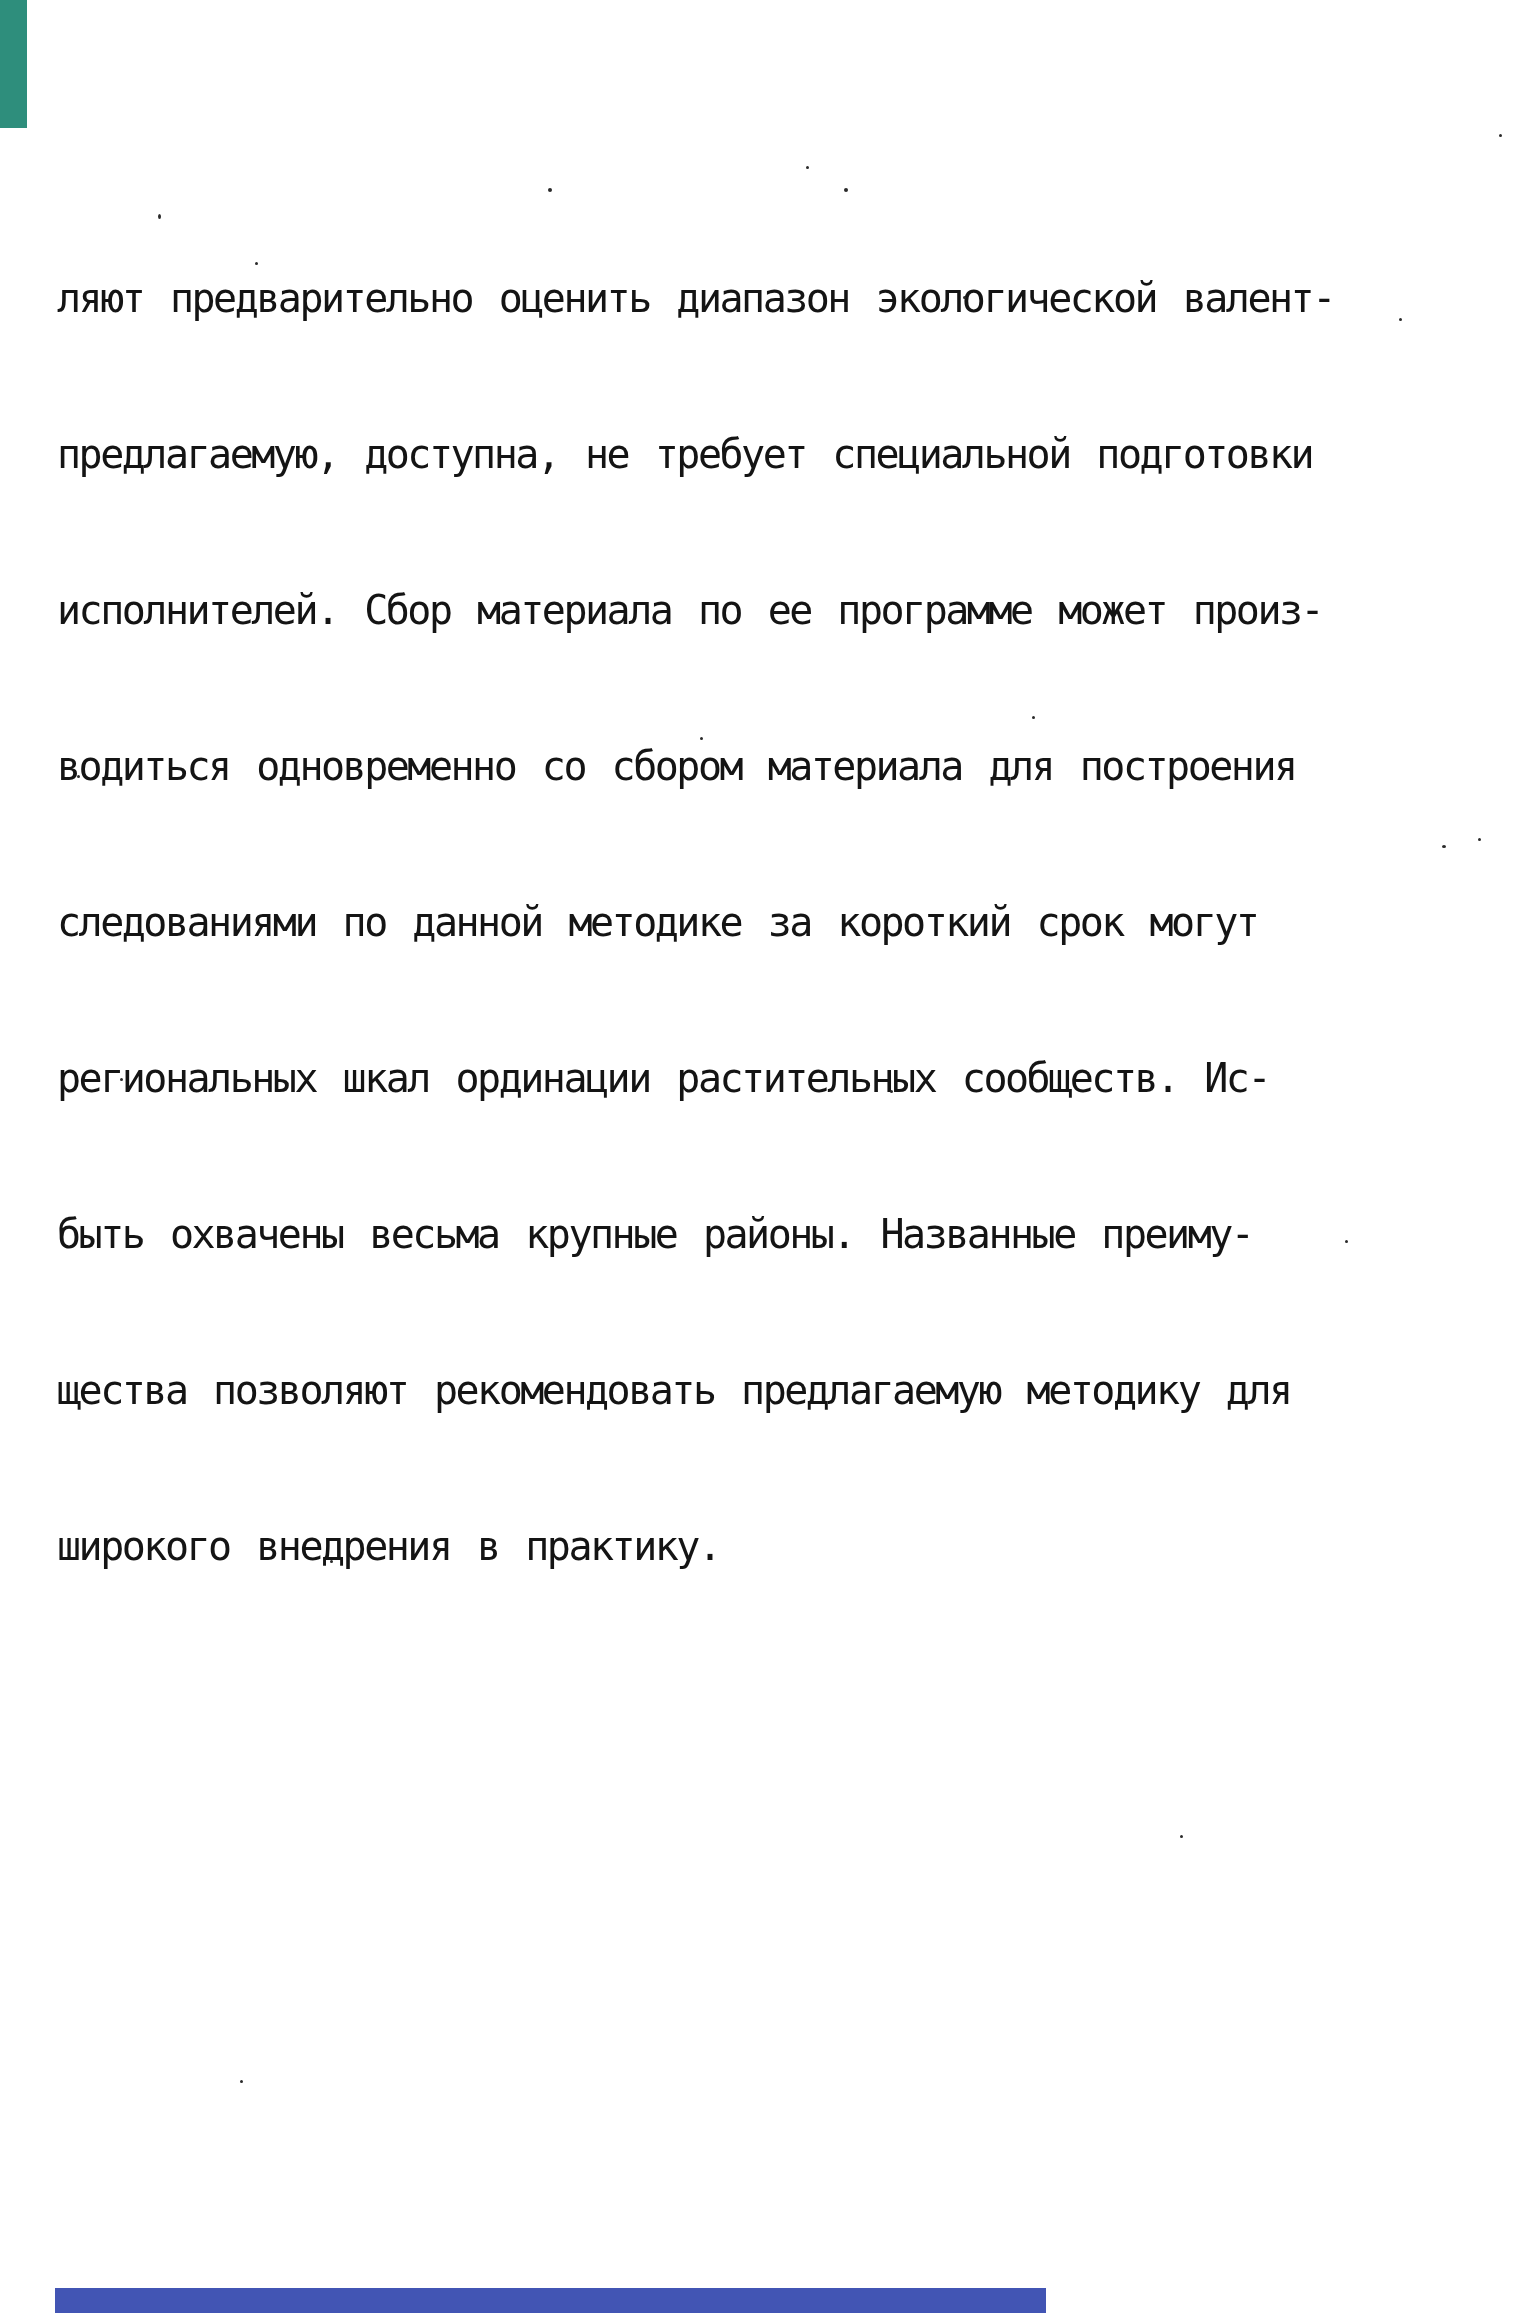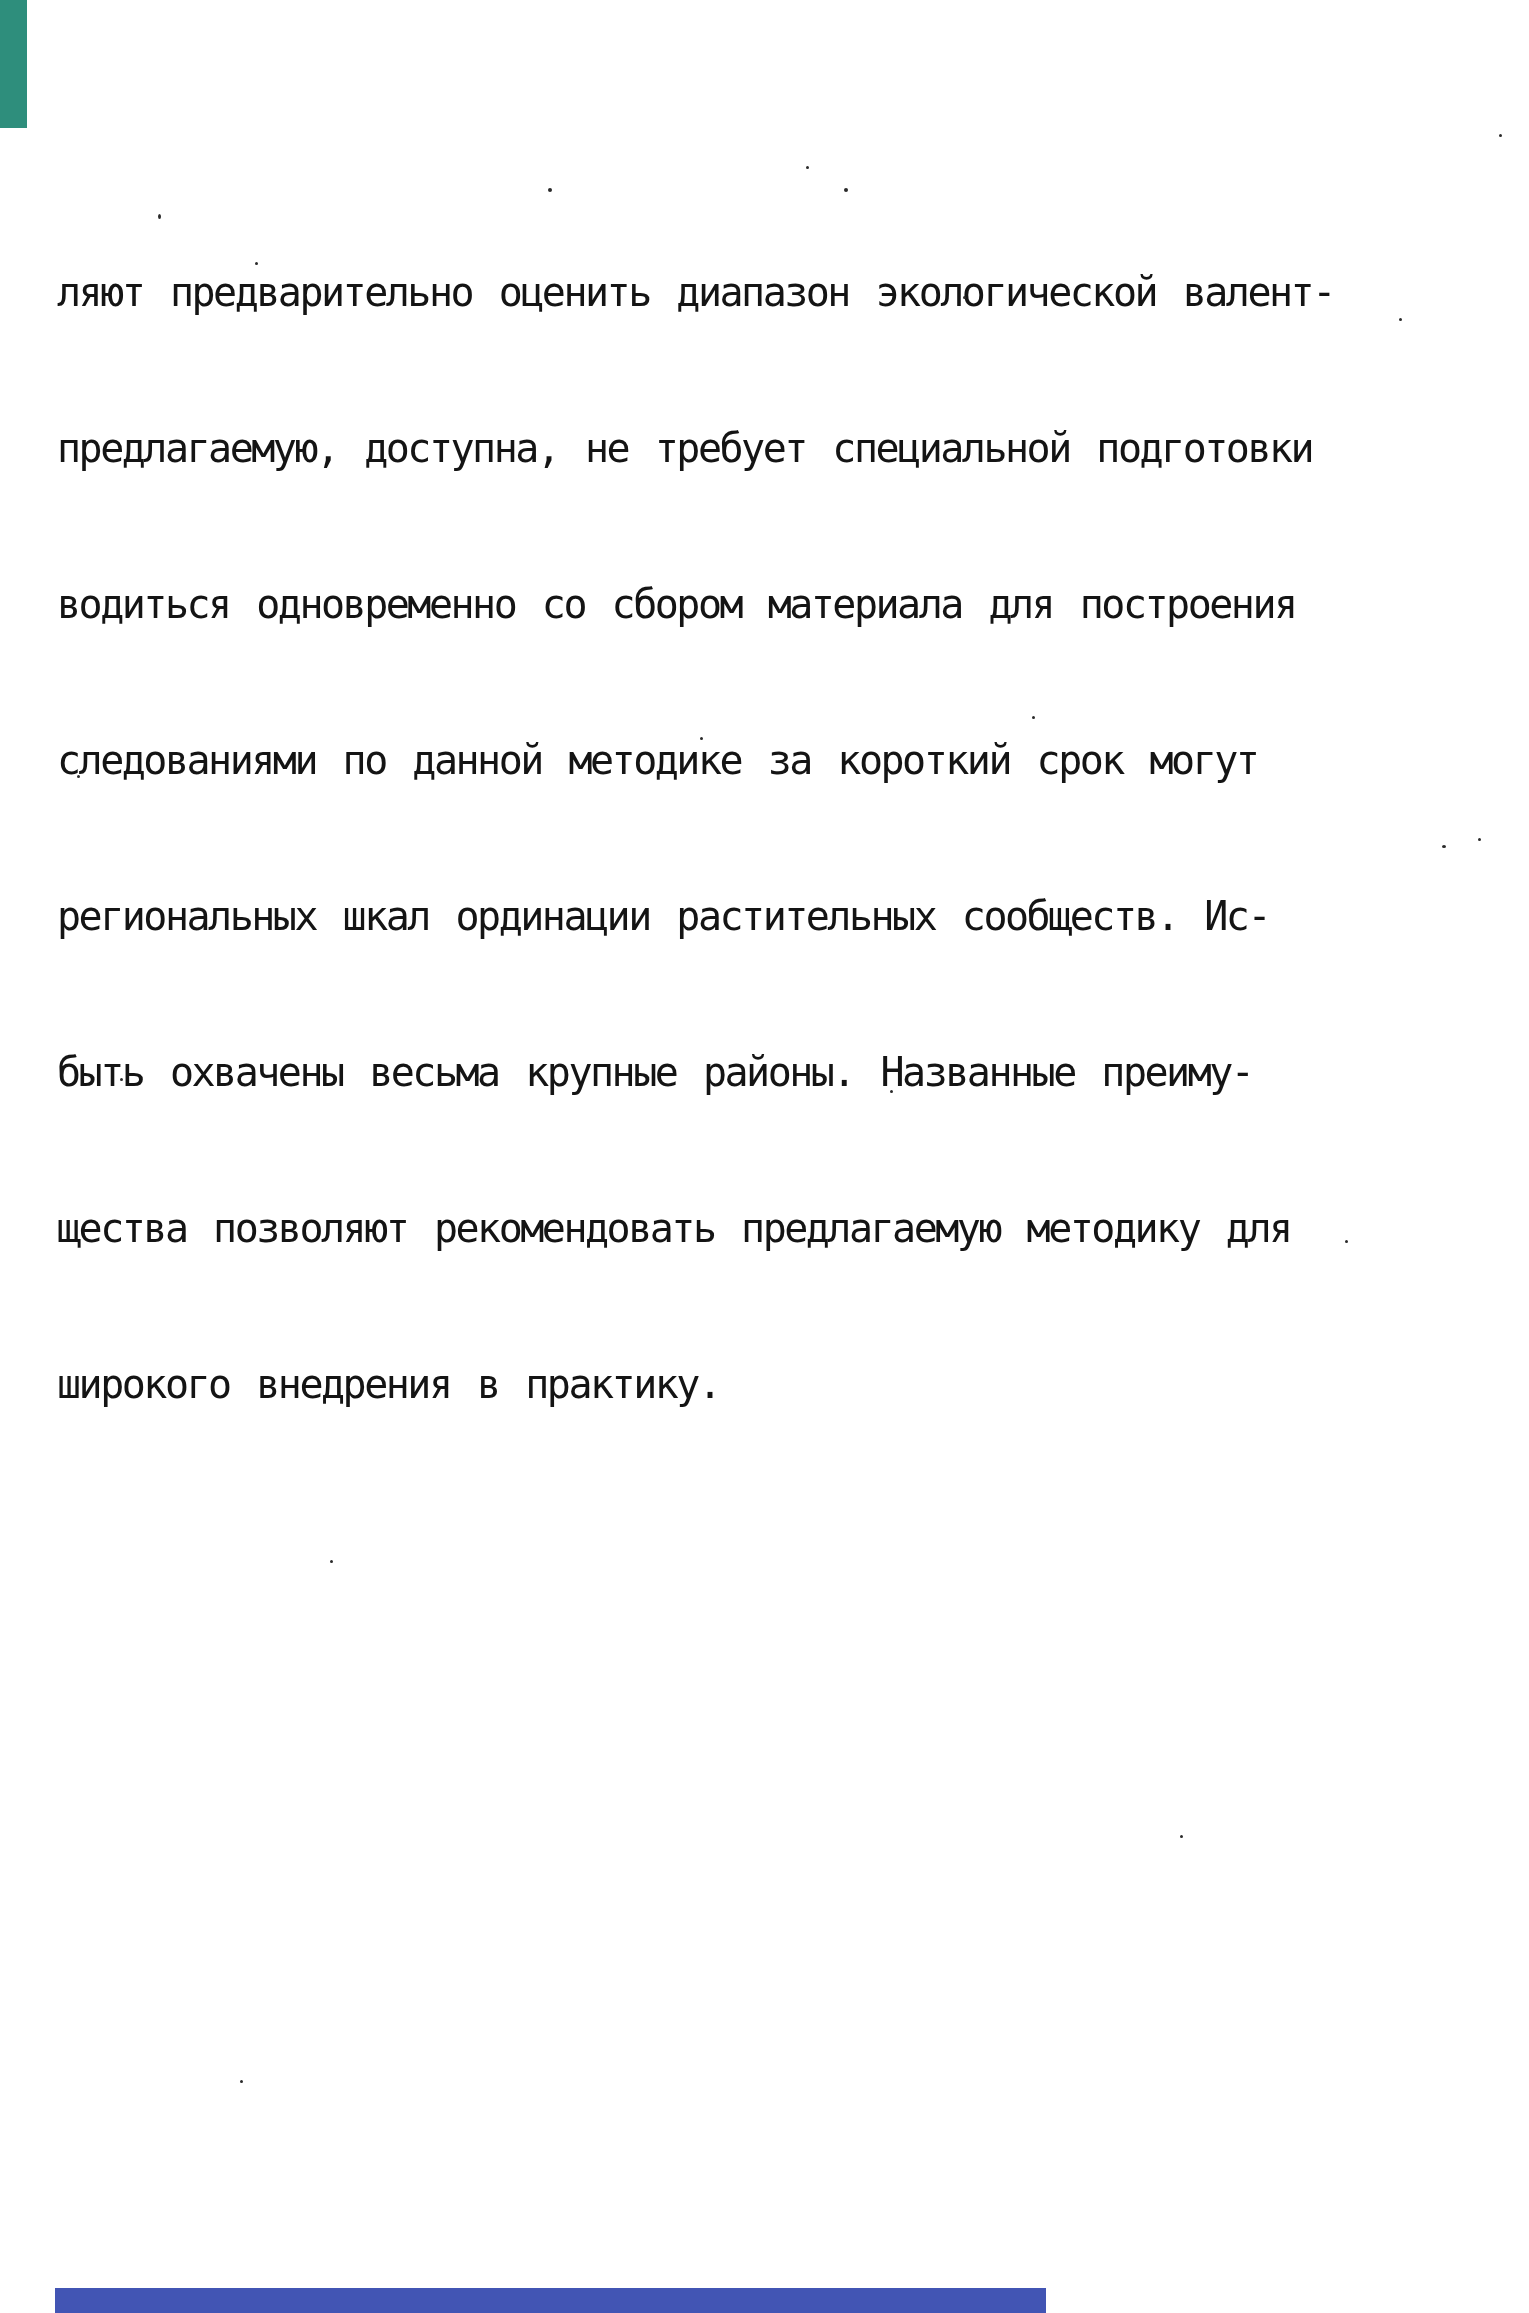--- a/index.html
+++ b/index.html
@@ -15,21 +15,21 @@
     font-family: "DejaVu Sans Mono", "Liberation Mono", monospace;
   }
   .page {
     position: absolute;
     inset: 0;
     background: #ffffff;
   }
   .text-block {
     position: absolute;
     left: 57px;
-    top: 162px;
+    top: 168px;
     width: 1420px;
     color: #141414;
     font-size: 40px;
     line-height: 52px;
     letter-spacing: -2.5px;
     word-spacing: 5px;
     white-space: pre;
     -webkit-font-smoothing: none;
   }
   .line {
@@ -64,20 +64,21 @@
 </head>
 <body>
 
 <div class="page">
 
   <div class="artifact-top-left"></div>
 
   <div class="text-block">
     <div class="line">ляют предварительно оценить диапазон экологической валент-</div>
     <div class="line">предлагаемую, доступна, не требует специальной подготовки</div>
+    <div class="line">исполнителей. Сбор материала по ее программе может произ-</div>
     <div class="line">водиться одновременно со сбором материала для построения</div>
     <div class="line">следованиями по данной методике за короткий срок могут</div>
     <div class="line">региональных шкал ординации растительных сообществ. Ис-</div>
     <div class="line">быть охвачены весьма крупные районы. Названные преиму-</div>
     <div class="line">щества позволяют рекомендовать предлагаемую методику для</div>
     <div class="line">широкого внедрения в практику.</div>
   </div>
 
   <div class="speck" style="left:548px; top:188px;"></div>
   <div class="speck" style="left:806px; top:166px; width:3px; height:3px;"></div>

